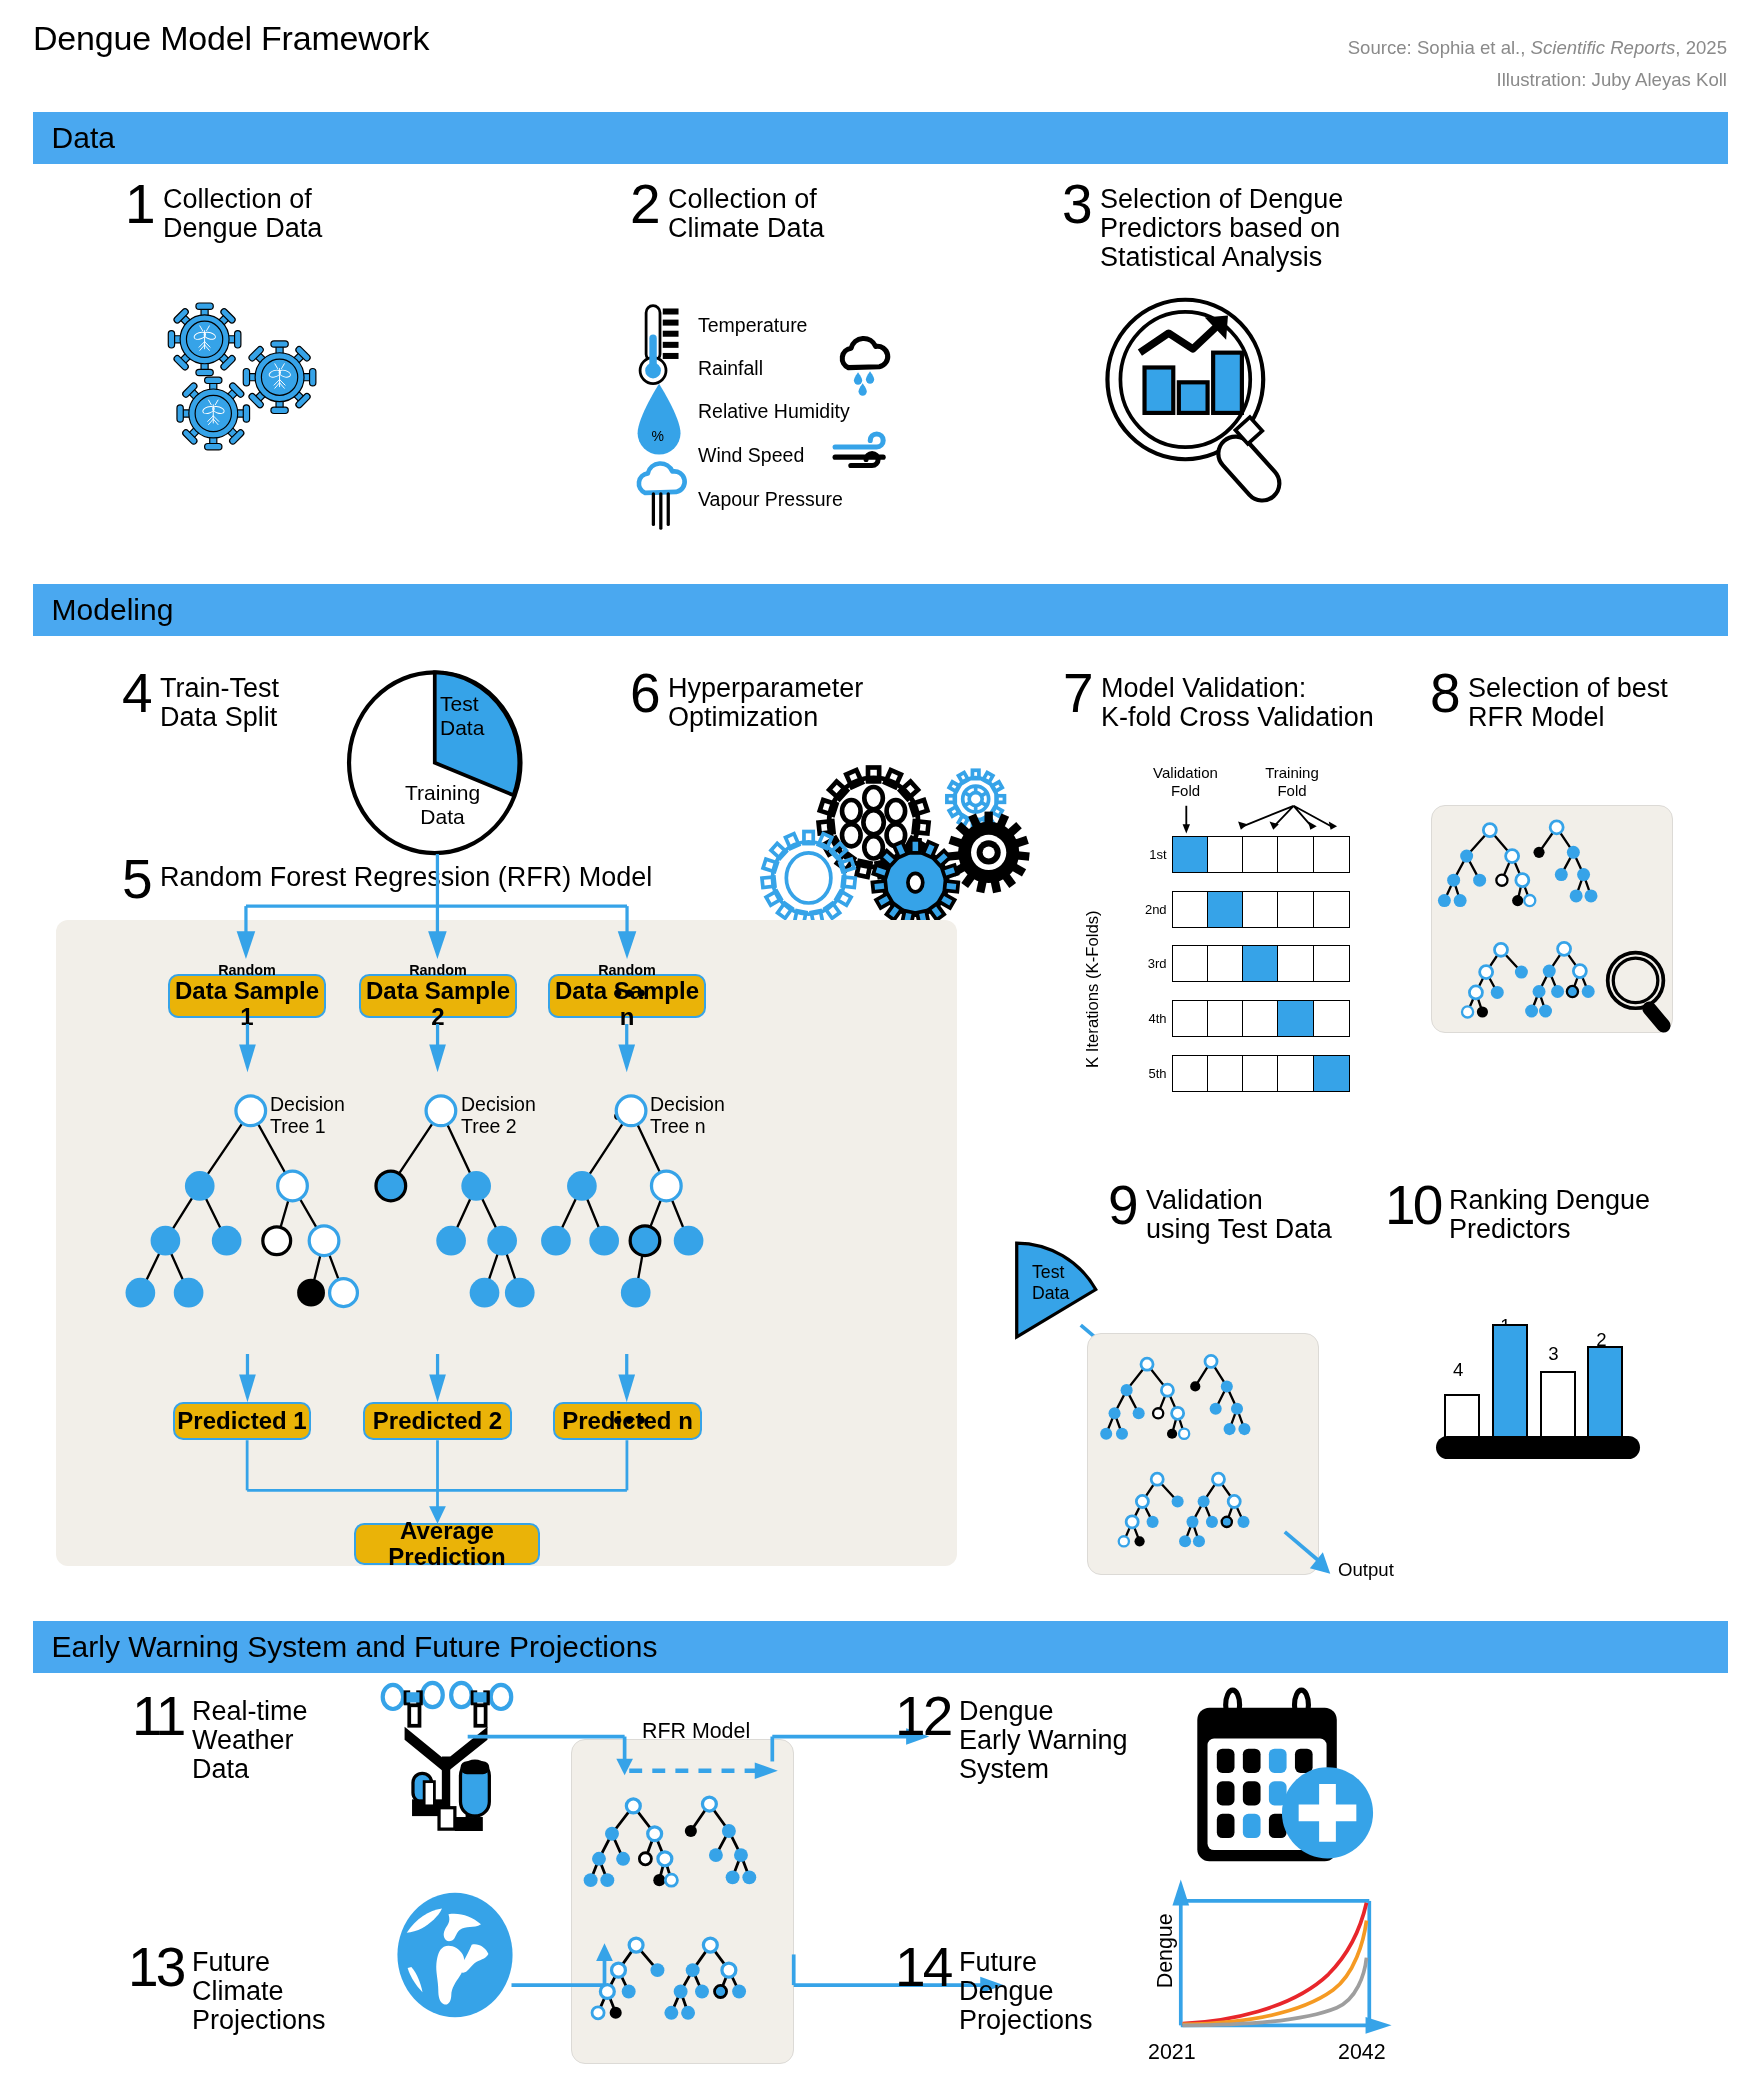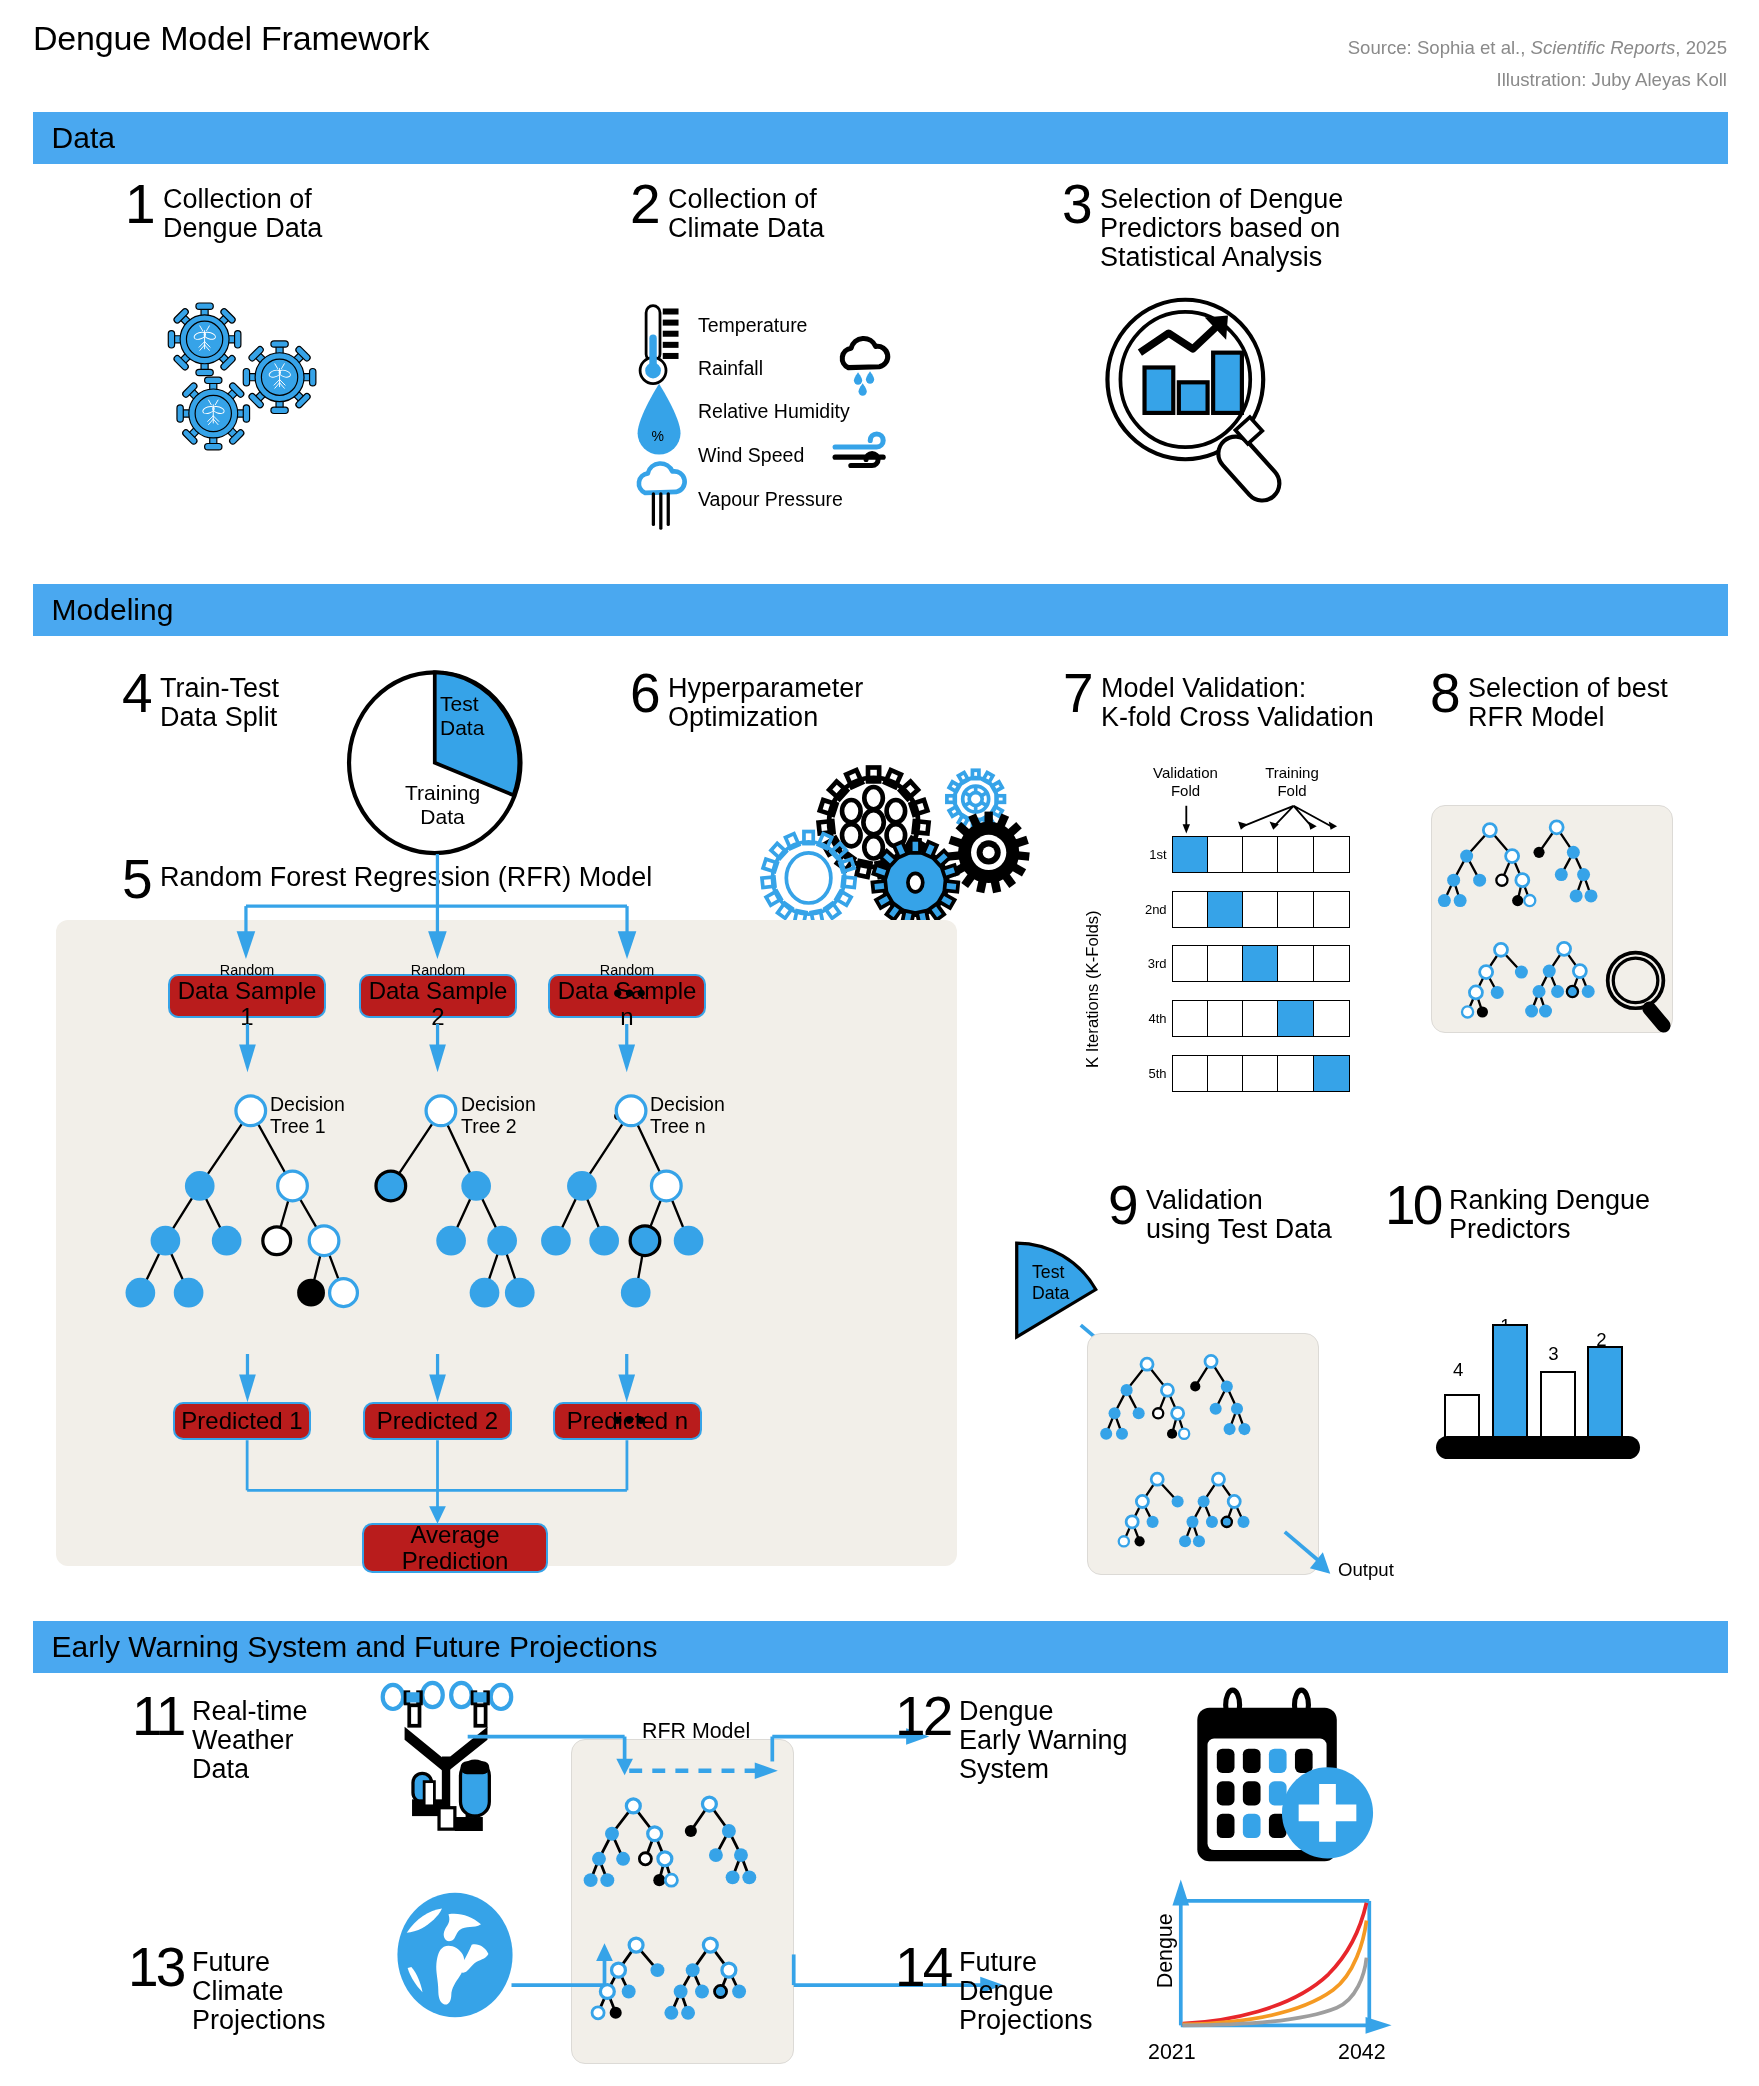--- a/index.html
+++ b/index.html
@@ -46,23 +46,24 @@
 
   
   .lbl { font-size:19.5px; }
 
   
   #rfr-panel {
     left:56px; top:920px; width:901px; height:646px;
     background:#f2efe9; border-radius:12px;
   }
   .flowbox {
-    border:2.3px solid #36a3e8; border-radius:10.2px; background:#b91c1c;
+    border:2.3px solid #36a3e8; border-radius:10.2px; background:#eab308;
     display:flex; flex-direction:column; align-items:center; justify-content:center;
     text-align:center;
+    font-weight:bold;
   }
   .flowbox .l1 { font-size:14.4px; line-height:1.05; }
   .flowbox .l2 { font-size:24px; line-height:1.08; }
   .ellipsis-dots { font-size:27px; letter-spacing:2.3px; color:#000; }
 
   
   .tree-card { background:#f2efe9; border:1.4px solid #dcdad6; border-radius:14px; }
 
   
   .fold-row { display:flex; }
@@ -672,21 +673,21 @@
   <g stroke="#36a3e8" stroke-width="6" fill="none">
     <path d="M52,0 V108"></path>
       <path d="M462,0 V108"></path>
       <path d="M870,0 V108"></path>
     <path d="M52,108 H870"></path>
     <path d="M462,108 V146"></path>
   </g>
   <path d="M444,142 H480 L462,180 Z" fill="#36a3e8"></path>
 </svg>
 
-<div class="abs flowbox" style="left:354px; top:1523px; width:186px; height:50px;margin-left:8px;">
+<div class="abs flowbox" style="left:354px; top:1523px; width:186px; height:42px;">
   <div class="l2">Average Prediction</div>
 </div>
 
 <div class="abs step" style="left:1063px; top:668px;">
   <div class="num">7</div>
   <div class="txt">
     <div>Model Validation:</div>
     <div>K-fold Cross Validation</div>
   </div>
 </div>

